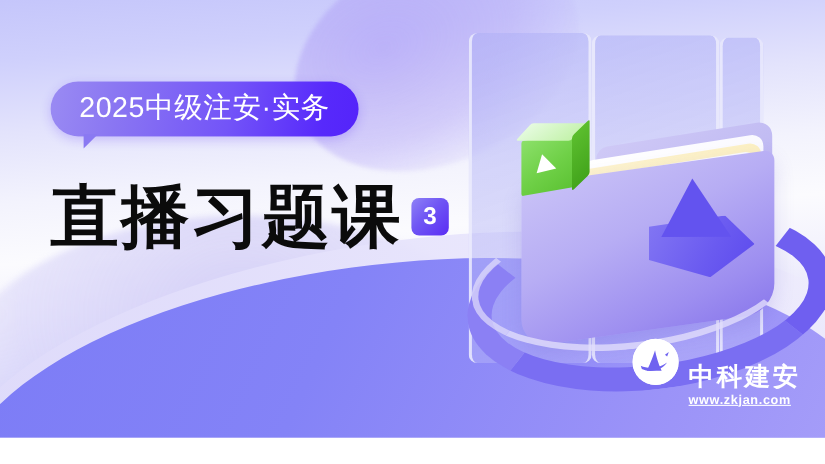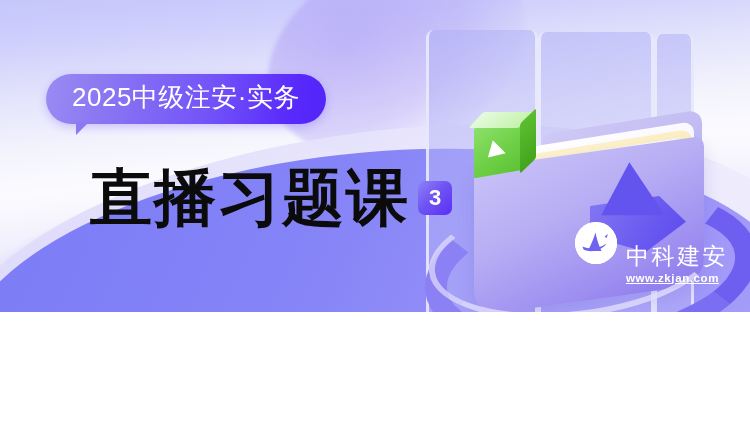--- a/index.html
+++ b/index.html
@@ -7,21 +7,21 @@
     padding: 0;
     background: #ffffff;
   }
   body {
     font-family: "Liberation Sans", "DejaVu Sans", sans-serif;
   }
 
   #banner {
     position: relative;
     width: 750px;
-    height: 312px;
+    height: 398px;
     overflow: hidden;
     
     background:
       linear-gradient(175deg,
         #c5c6fb 0%,
         #cfd0fc 12%,
         #e3e3fc 26%,
         #f3f3fd 40%,
         #fbfbfe 52%,
         #f4f3fd 62%,
@@ -263,21 +263,21 @@
   }
   .line {
     position: relative;
     font-size: 62px;
     line-height: 72px;
     font-weight: bold;
     color: #0b0b0b;
     letter-spacing: 2px;
     white-space: nowrap;
   }
-  .line-2 { margin-top: 6px; margin-left: 44px; }
+  .line-2 { margin-top: 6px; }
   .hl-bar {
     position: absolute;
     left: 2px;
     top: 56px;
     width: 132px;
     height: 14px;
     background: #c6f57b;
     z-index: 0;
   }
   .line .txt { position: relative; z-index: 1; }
@@ -311,21 +311,21 @@
     height: 42px;
     border-radius: 50%;
     background: #ffffff;
     position: relative;
     flex: none;
   }
   .logo-text { line-height: 1; }
   .logo-name {
     color: #ffffff;
     font-size: 23px;
-    font-weight: normal;
+    font-weight: bold;
     letter-spacing: 2.5px;
     margin-top: 43px;
   }
   .logo-url {
     color: #ffffff;
     font-size: 11.5px;
     letter-spacing: 0.6px;
     margin-top: 5px;
     font-weight: bold;
     text-decoration: underline;

